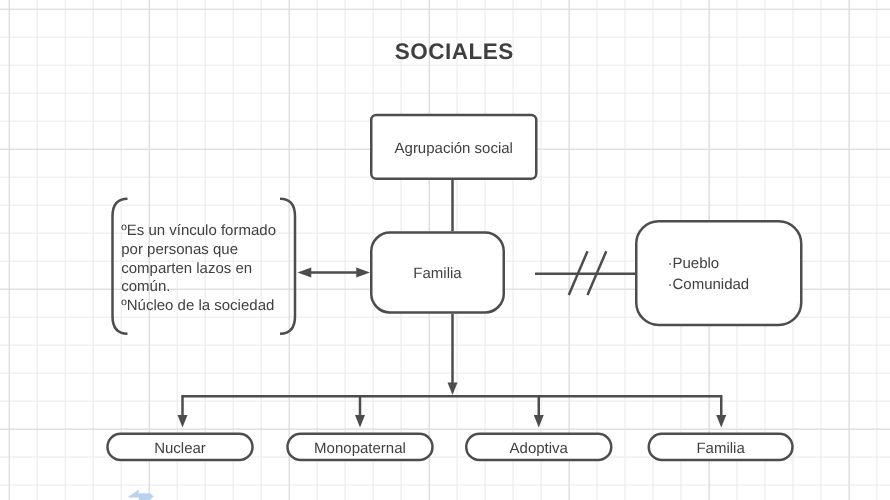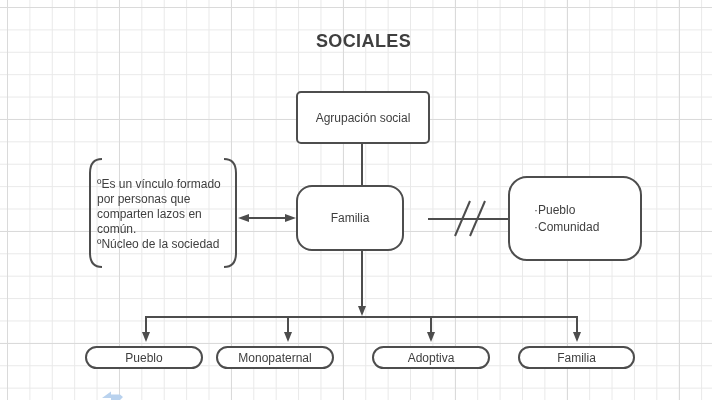--- a/index.html
+++ b/index.html
@@ -67,21 +67,21 @@
     color: #3f3f3f;
     text-align: left;
   }
 
   .pill {
     top: 346px; height: 23px;
     border-radius: 12px;
     font-size: 12px;
   }
   .pill-nuclear  { left: 85px;  width: 118px; }
-  .pill-mono     { left: 216px; width: 118px; }
+  .pill-mono     { left: 229px; width: 118px; }
   .pill-adoptiva { left: 372px; width: 118px; }
   .pill-extensa  { left: 518px; width: 117px; }
 
   .overlay {
     position: absolute;
     left: 0; top: 0; width: 712px; height: 400px;
     pointer-events: none;
   }
   .overlay [data-interactable="true"] { pointer-events: auto; }
 </style>
@@ -151,21 +151,21 @@
   </div>
 
   <div class="shape box-pueblo" data-interactable="true">
     <div class="lines" data-interactable="false">
       <div data-interactable="false">·Pueblo</div>
       <div data-interactable="false">·Comunidad</div>
     </div>
   </div>
 
   <div class="shape pill pill-nuclear" data-interactable="true">
-    <span data-interactable="false">Pueblo</span>
+    <span data-interactable="false">Nuclear</span>
   </div>
   <div class="shape pill pill-mono" data-interactable="true">
     <span data-interactable="false">Monopaternal</span>
   </div>
   <div class="shape pill pill-adoptiva" data-interactable="true">
     <span data-interactable="false">Adoptiva</span>
   </div>
   <div class="shape pill pill-extensa" data-interactable="true">
     <span data-interactable="false">Familia</span>
   </div>

